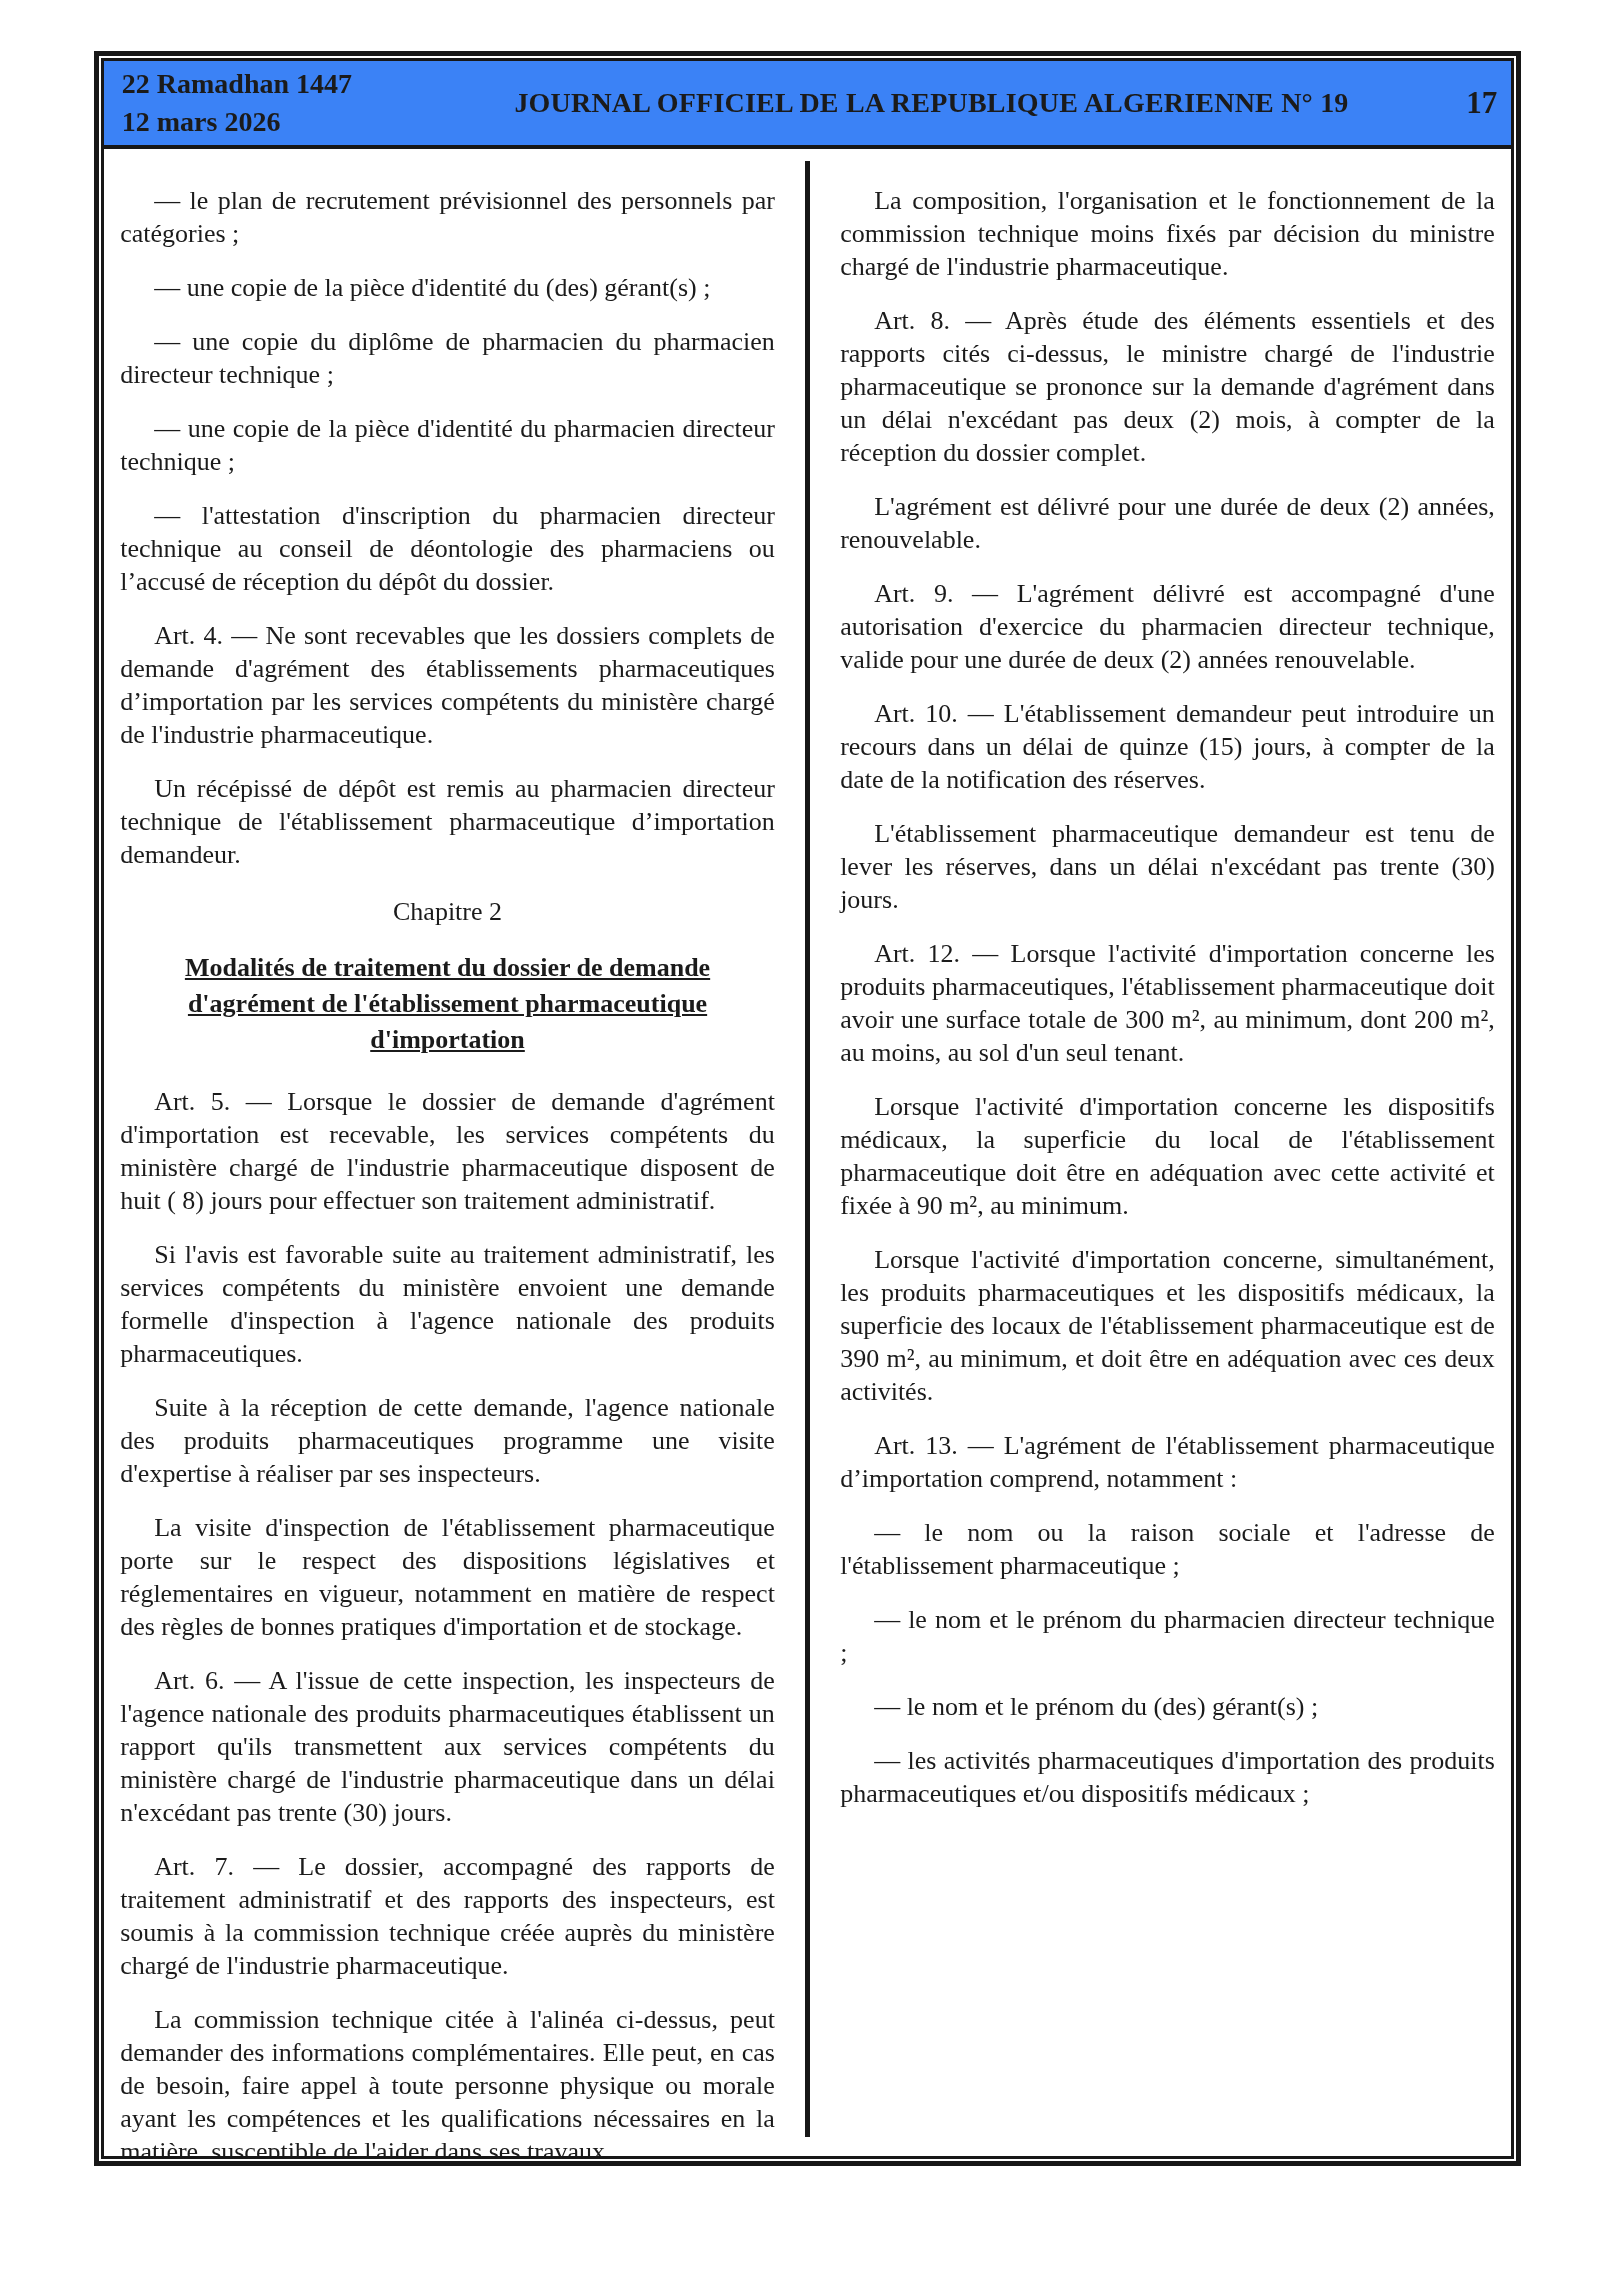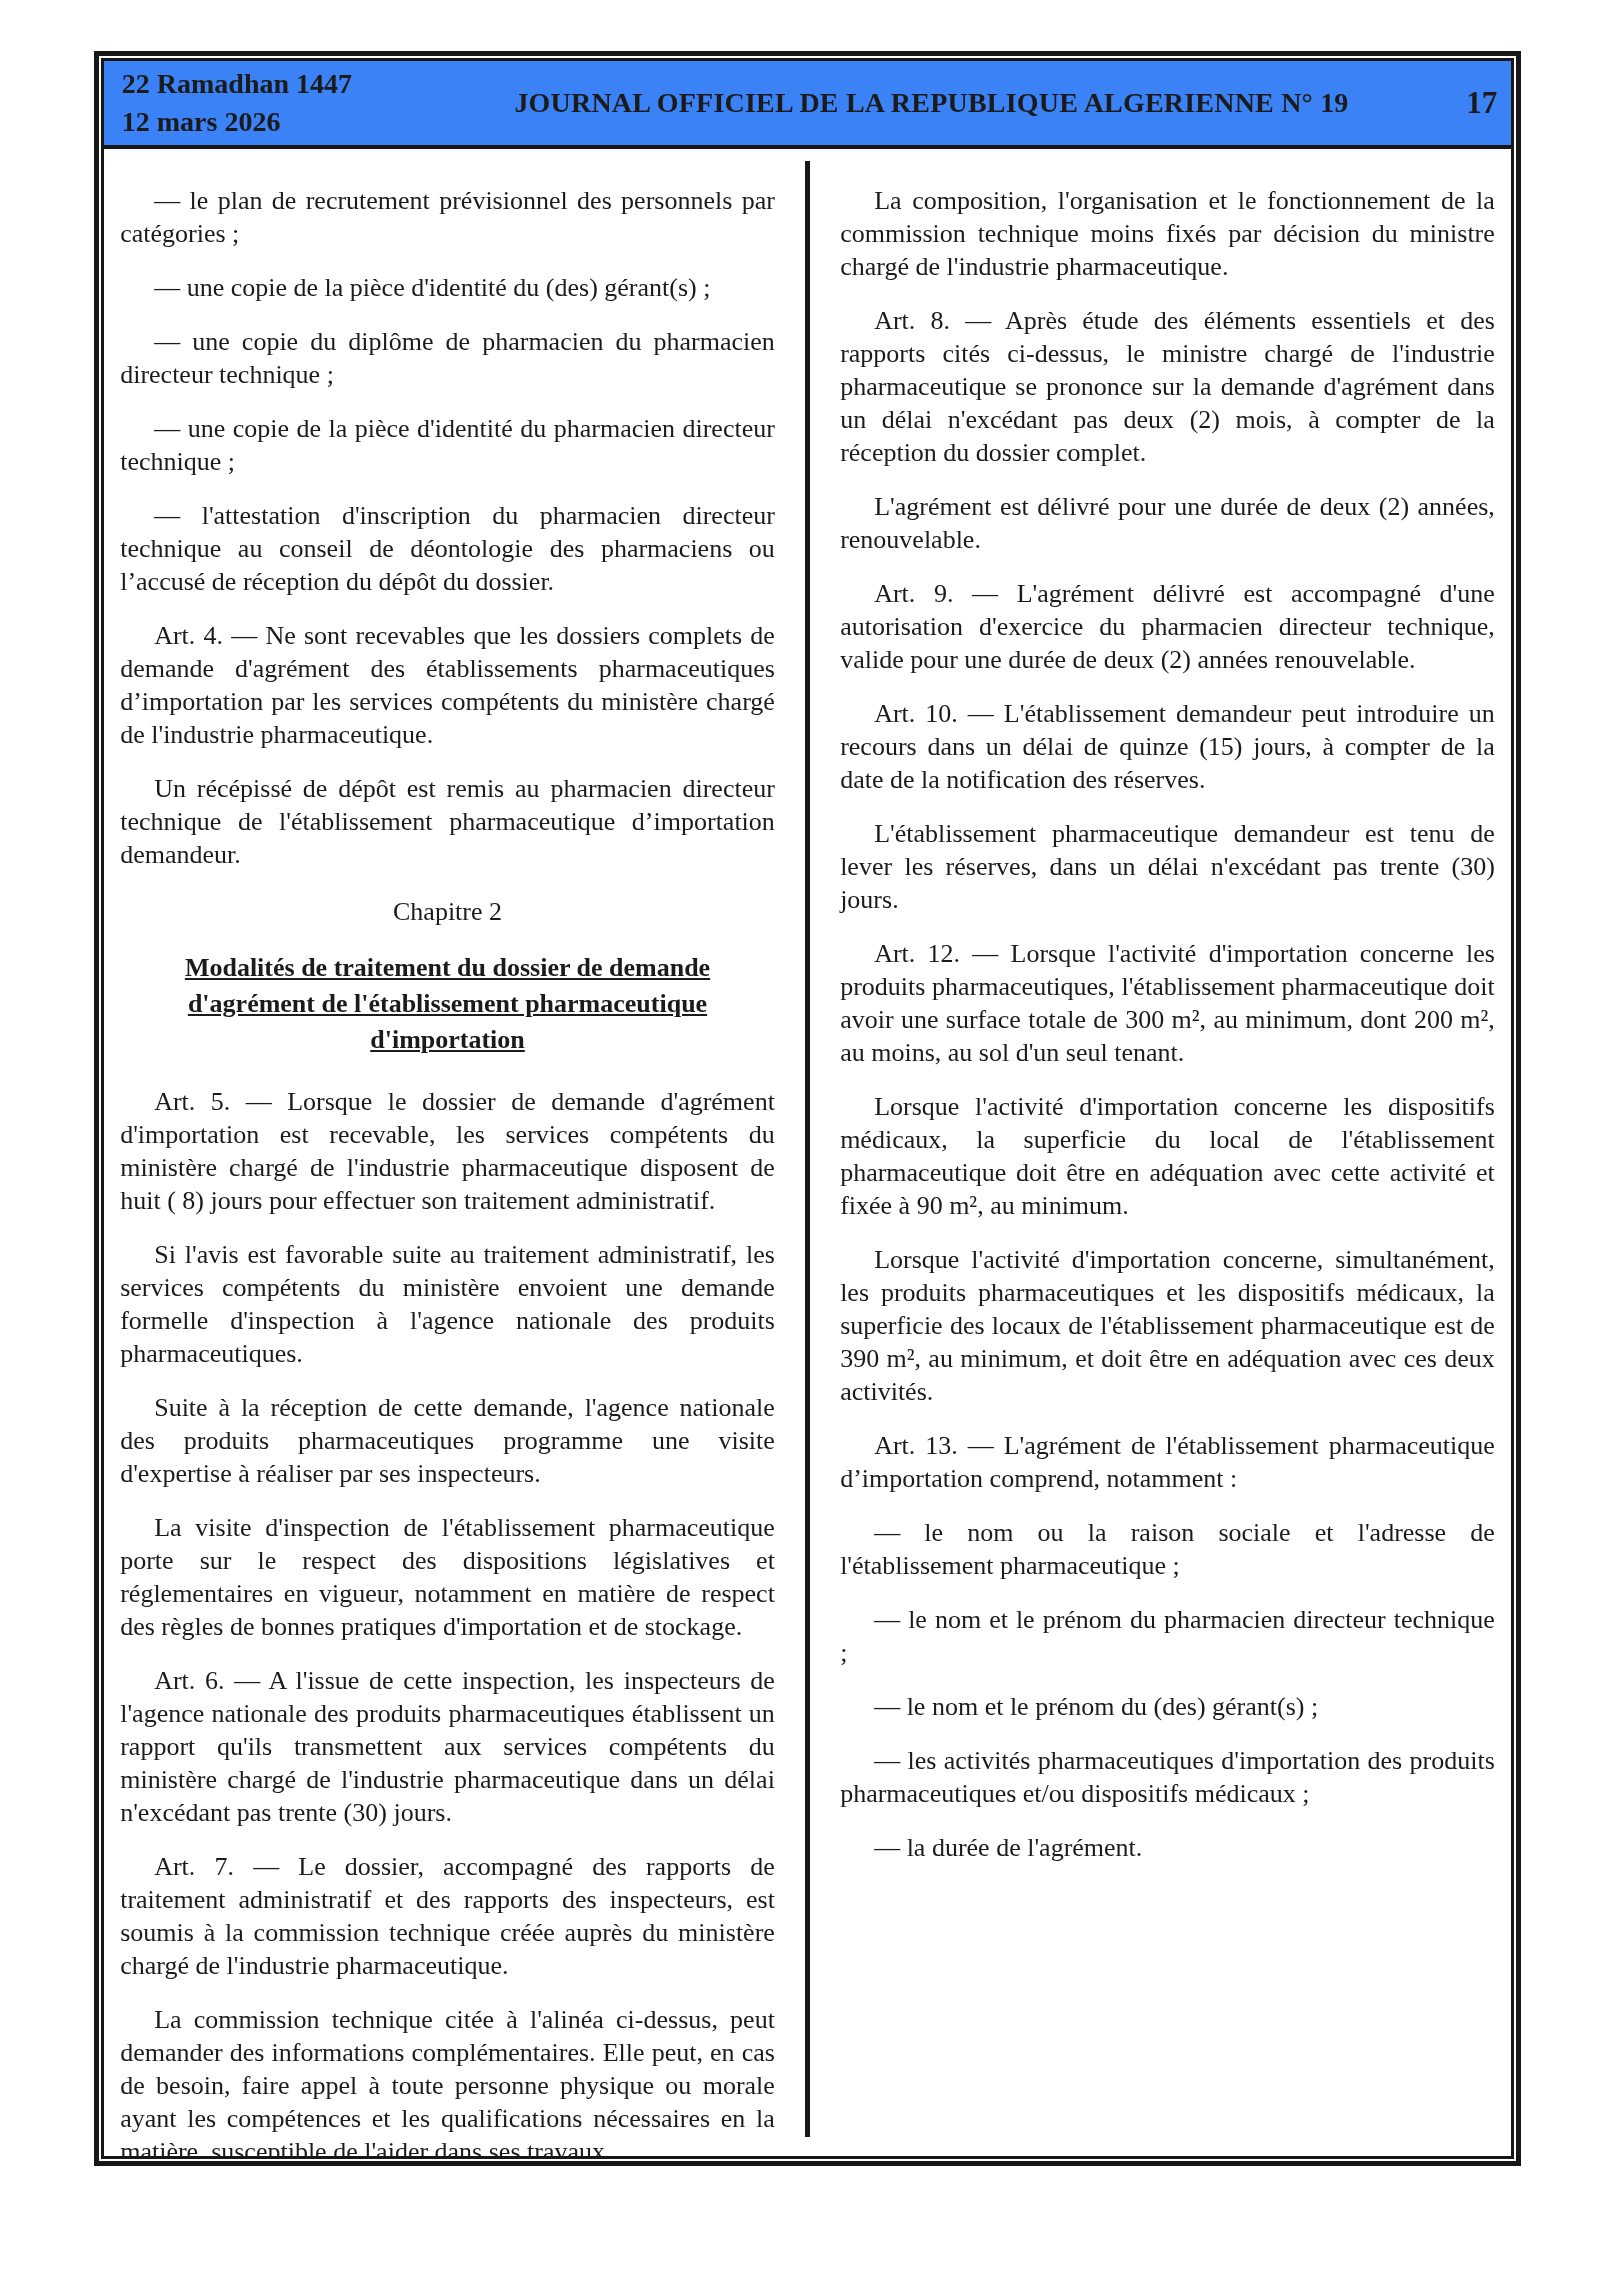--- a/index.html
+++ b/index.html
@@ -123,19 +123,18 @@
           <p class="para article">Art. 10. — L'établissement demandeur peut introduire un recours dans un délai de quinze (15) jours, à compter de la date de la notification des réserves.</p>
           <p class="para para">L'établissement pharmaceutique demandeur est tenu de lever les réserves, dans un délai n'excédant pas trente (30) jours.</p>
           <p class="para article">Art. 12. — Lorsque l'activité d'importation concerne les produits pharmaceutiques, l'établissement pharmaceutique doit avoir une surface totale de 300 m², au minimum, dont 200 m², au moins, au sol d'un seul tenant.</p>
           <p class="para para">Lorsque l'activité d'importation concerne les dispositifs médicaux, la superficie du local de l'établissement pharmaceutique doit être en adéquation avec cette activité et fixée à 90 m², au minimum.</p>
           <p class="para para">Lorsque l'activité d'importation concerne, simultanément, les produits pharmaceutiques et les dispositifs médicaux, la superficie des locaux de l'établissement pharmaceutique est de 390 m², au minimum, et doit être en adéquation avec ces deux activités.</p>
           <p class="para article">Art. 13. — L'agrément de l'établissement pharmaceutique d’importation comprend, notamment :</p>
           <p class="para item">— le nom ou la raison sociale et l'adresse de l'établissement pharmaceutique ;</p>
           <p class="para item">— le nom et le prénom du pharmacien directeur technique ;</p>
           <p class="para item">— le nom et le prénom du (des) gérant(s) ;</p>
           <p class="para item">— les activités pharmaceutiques d'importation des produits pharmaceutiques et/ou dispositifs médicaux ;</p>
-          <p class="para item">— la durée de l'agrément.</p>
         </section>
     </main>
 
   </div>
 </div>
 
 
 </body></html>

